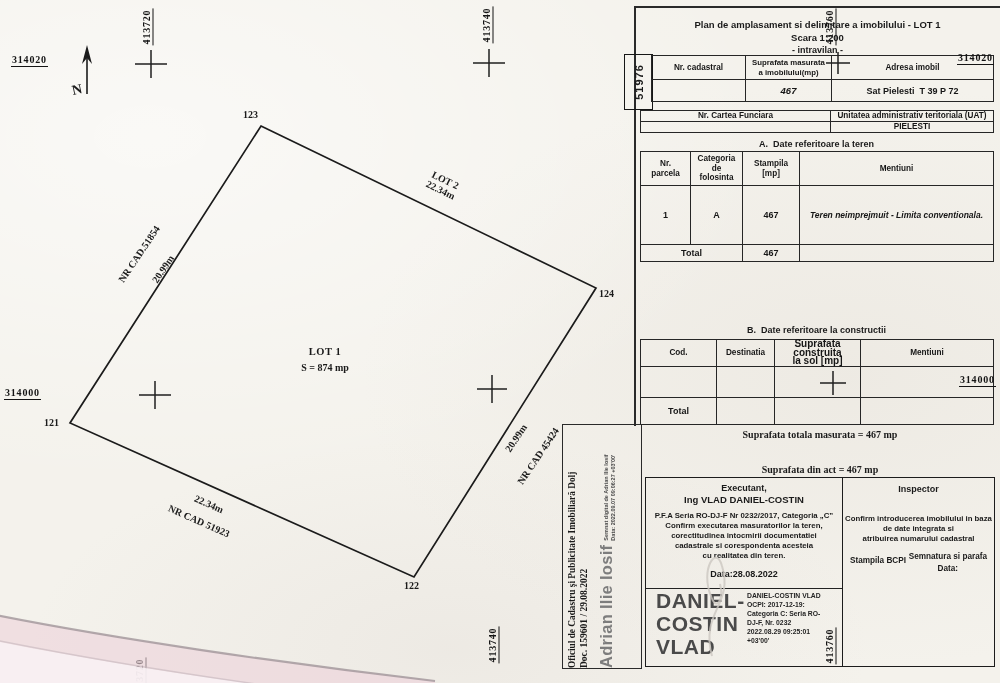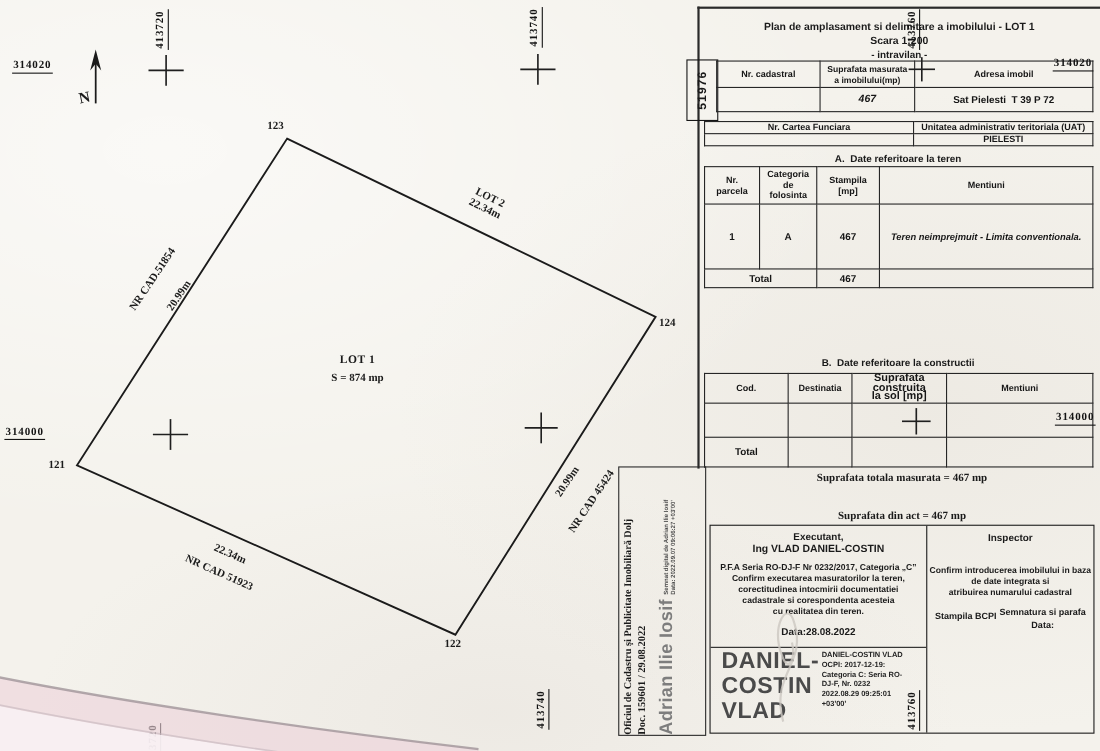--- a/index.html
+++ b/index.html
@@ -275,21 +275,21 @@
     <div>22.34m</div>
   </div>
   <div class="maplabel" style="left:139px;top:254px;transform:translate(-50%,-50%) rotate(-56deg);">NR CAD.51854</div>
   <div class="maplabel" style="left:163px;top:269px;transform:translate(-50%,-50%) rotate(-56deg);">20.99m</div>
   <div class="maplabel" style="left:209px;top:504px;transform:translate(-50%,-50%) rotate(24deg);">22.34m</div>
   <div class="maplabel" style="left:199px;top:521px;transform:translate(-50%,-50%) rotate(24deg);">NR CAD 51923</div>
   <div class="maplabel" style="left:516px;top:438px;transform:translate(-50%,-50%) rotate(-56deg);">20.99m</div>
   <div class="maplabel" style="left:538px;top:456px;transform:translate(-50%,-50%) rotate(-56deg);">NR CAD 45424</div>
 
   <div class="abs" style="left:270px;top:322px;width:110px;text-align:center;font-family:'Liberation Serif',serif;font-weight:bold;">
-    <div style="font-size:10.5px;letter-spacing:.5px;">LOT 1</div>
+    <div style="font-size:10.5px;letter-spacing:.5px;margin-top:24px;">LOT 1</div>
     <div style="font-size:10px;margin-top:5px;">S = 874 mp</div>
   </div>
 
   <div class="maplabel" style="left:72px;top:82px;font-size:14px;transform:rotate(-12deg);">N</div>
 
   <svg class="overlay" width="1000" height="683" viewBox="0 0 1000 683">
 
     <path d="M -5,615 C 110,638 280,663 435,681 L 435,700 L -5,700 Z" fill="#ecd2db" opacity="0.6"></path>
     <path d="M -5,615 C 110,638 280,663 435,681" fill="none" stroke="#9b8f94" stroke-width="2.2" opacity="0.75"></path>
     <path d="M -5,641 C 90,660 190,676 285,688 L 150,700 L -5,700 Z" fill="#f8f1f4" opacity="0.9"></path>

